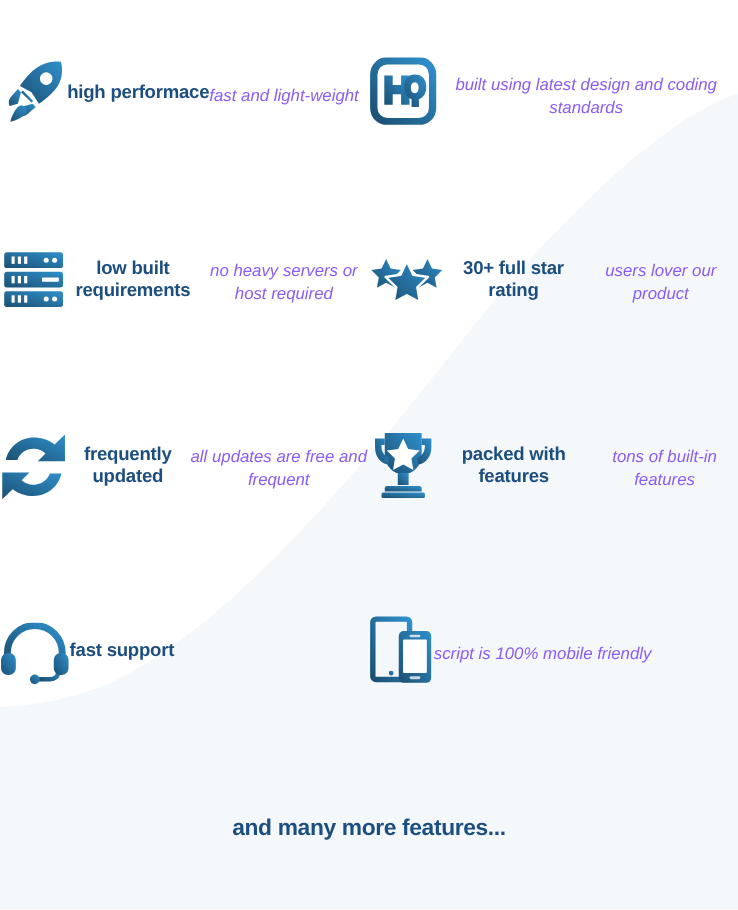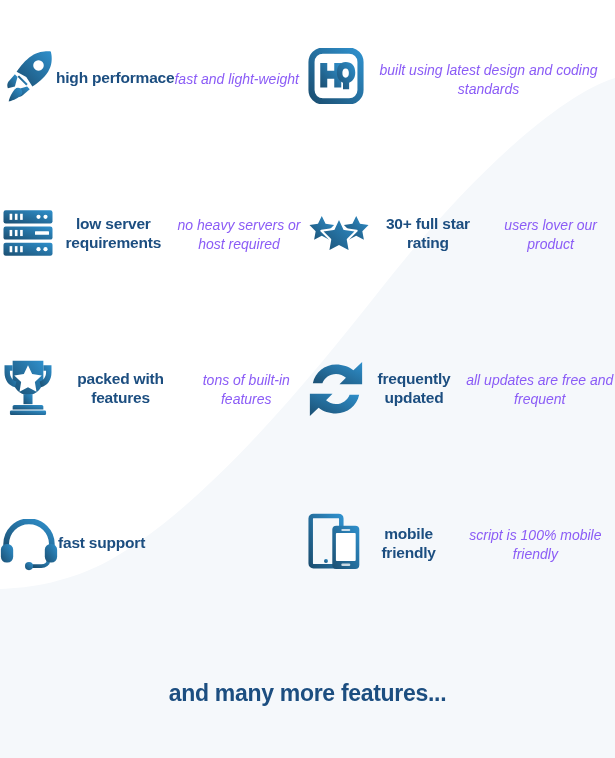--- a/index.html
+++ b/index.html
@@ -79,21 +79,21 @@
   .cell-r2c2 .icon-box { align-items: flex-end; padding-bottom: 4px; }
   .cell-r3c1 .icon-box, .cell-r3c2 .icon-box { align-items: flex-end; }
   .cell-r4c1 .icon-box, .cell-r4c2 .icon-box { align-items: flex-end; }
 
   .closing {
     position: absolute;
     left: 0;
     top: 680px;
     width: 615px;
     text-align: center;
-    font-size: 23px;
+    font-size: 19px;
     font-weight: bold;
     color: #1c4e80;
     letter-spacing: -0.3px;
     z-index: 2;
   }
 
   svg { display: block; }
 </style>
 </head>
 <body>
@@ -174,21 +174,21 @@
                 <rect x="23" y="47" width="3" height="7"></rect>
               <circle cx="44" cy="13.5" r="2.4"></circle>
                 <circle cx="52" cy="13.5" r="2.4"></circle>
               <rect x="40" y="30" width="16" height="4" rx="0.6"></rect>
               <circle cx="44" cy="50.5" r="2.4"></circle>
                 <circle cx="52" cy="50.5" r="2.4"></circle>
             </g>
           </g>
         </svg>
       </div>
-      <div class="feature-title">low server requirements</div>
+      <div class="feature-title">low built requirements</div>
       <div class="feature-desc">no heavy servers or host required</div>
     </div>
 
     <div class="feature-cell cell-r2c2">
       <div class="icon-box">
         <svg width="62" height="46" viewBox="0 0 72 52" aria-hidden="true">
           <defs>
             <linearGradient id="gStar" x1="0" y1="1" x2="1" y2="0">
               <stop offset="0" stop-color="#1b4f72"></stop>
               <stop offset="1" stop-color="#2f90cc"></stop>
@@ -196,20 +196,41 @@
           </defs>
           <g fill="url(#gStar)">
             <path d="M16,5 L20.4,14.2 L30.3,15.6 L23.1,22.7 L24.9,32.7 L16,28 L7.1,32.7 L8.9,22.7 L1.7,15.6 L11.6,14.2 Z"></path>
             <path d="M56,5 L60.4,14.2 L70.3,15.6 L63.1,22.7 L64.9,32.7 L56,28 L47.1,32.7 L48.9,22.7 L41.7,15.6 L51.6,14.2 Z"></path>
             <path d="M36,7 L42.2,20.2 L56.5,22.3 L46.2,32.4 L48.7,46.8 L36,40 L23.3,46.8 L25.8,32.4 L15.5,22.3 L29.8,20.2 Z" stroke="#ffffff" stroke-width="2.4" stroke-linejoin="round"></path>
           </g>
         </svg>
       </div>
       <div class="feature-title">30+ full star rating</div>
       <div class="feature-desc">users lover our product</div>
+    </div>
+
+    <div class="feature-cell cell-r3c2">
+      <div class="icon-box">
+        <svg width="56" height="54" viewBox="0 0 64 62" aria-hidden="true">
+          <defs>
+            <linearGradient id="gRef" x1="0" y1="1" x2="1" y2="0">
+              <stop offset="0" stop-color="#1b4f72"></stop>
+              <stop offset="1" stop-color="#2f90cc"></stop>
+            </linearGradient>
+          </defs>
+          <g fill="url(#gRef)">
+            <path d="M32,3 C19,3 8,12.2 5.4,24.5 L16.4,24.5 C18.7,18.2 24.8,13.8 32,13.8 c4.4,0 8.4,1.7 11.4,4.4
+                     L36,25.6 L62,25.6 L62,0 L52,9.6 C46.8,5.5 39.7,3 32,3 Z"></path>
+            <path d="M32,59 C45,59 56,49.8 58.6,37.5 L47.6,37.5 C45.3,43.8 39.2,48.2 32,48.2 c-4.4,0 -8.4,-1.7 -11.4,-4.4
+                     L28,36.4 L2,36.4 L2,62 L12,52.4 C17.2,56.5 24.3,59 32,59 Z"></path>
+          </g>
+        </svg>
+      </div>
+      <div class="feature-title">frequently updated</div>
+      <div class="feature-desc">all updates are free and frequent</div>
     </div>
 
     <div class="feature-cell cell-r3c1">
       <div class="icon-box">
         <svg width="56" height="58" viewBox="0 0 62 64" aria-hidden="true">
           <defs>
             <linearGradient id="gTro" x1="0" y1="1" x2="1" y2="0">
               <stop offset="0" stop-color="#1b4f72"></stop>
               <stop offset="1" stop-color="#2f90cc"></stop>
             </linearGradient>
@@ -222,41 +243,20 @@
             <path d="M16,52 h30 c1.2,0 2,0.9 2,2 v3 h-34 v-3 c0,-1.1 0.8,-2 2,-2 Z"></path>
             <rect x="11" y="58" width="40" height="5" rx="1.4"></rect>
             <path d="M31,8 L35.6,17.7 L46.2,19.2 L38.6,26.6 L40.4,37.2 L31,32.2 L21.6,37.2 L23.4,26.6 L15.8,19.2 L26.4,17.7 Z" fill="#ffffff"></path>
           </g>
         </svg>
       </div>
       <div class="feature-title">packed with features</div>
       <div class="feature-desc">tons of built-in features</div>
     </div>
 
-    <div class="feature-cell cell-r3c2">
-      <div class="icon-box">
-        <svg width="56" height="54" viewBox="0 0 64 62" aria-hidden="true">
-          <defs>
-            <linearGradient id="gRef" x1="0" y1="1" x2="1" y2="0">
-              <stop offset="0" stop-color="#1b4f72"></stop>
-              <stop offset="1" stop-color="#2f90cc"></stop>
-            </linearGradient>
-          </defs>
-          <g fill="url(#gRef)">
-            <path d="M32,3 C19,3 8,12.2 5.4,24.5 L16.4,24.5 C18.7,18.2 24.8,13.8 32,13.8 c4.4,0 8.4,1.7 11.4,4.4
-                     L36,25.6 L62,25.6 L62,0 L52,9.6 C46.8,5.5 39.7,3 32,3 Z"></path>
-            <path d="M32,59 C45,59 56,49.8 58.6,37.5 L47.6,37.5 C45.3,43.8 39.2,48.2 32,48.2 c-4.4,0 -8.4,-1.7 -11.4,-4.4
-                     L28,36.4 L2,36.4 L2,62 L12,52.4 C17.2,56.5 24.3,59 32,59 Z"></path>
-          </g>
-        </svg>
-      </div>
-      <div class="feature-title">frequently updated</div>
-      <div class="feature-desc">all updates are free and frequent</div>
-    </div>
-
     <div class="feature-cell cell-r4c1">
       <div class="icon-box">
         <svg width="58" height="52" viewBox="0 0 66 58" aria-hidden="true">
           <defs>
             <linearGradient id="gHead" x1="0" y1="1" x2="1" y2="0">
               <stop offset="0" stop-color="#1b4f72"></stop>
               <stop offset="1" stop-color="#2f90cc"></stop>
             </linearGradient>
           </defs>
           <g fill="none" stroke="url(#gHead)">
@@ -285,21 +285,20 @@
 
           <rect x="3" y="3" width="34" height="56" rx="3" fill="none" stroke="url(#gMob)" stroke-width="5"></rect>
           <circle cx="20" cy="53" r="2.2" fill="url(#gMob)"></circle>
 
           <rect x="27" y="14" width="30" height="48" rx="4.5" fill="url(#gMob)"></rect>
           <rect x="31" y="22" width="22" height="31" rx="1" fill="#ffffff"></rect>
           <rect x="37" y="17.5" width="10" height="2.4" rx="1.2" fill="#ffffff" opacity="0.75"></rect>
           <rect x="37" y="56" width="10" height="2.6" rx="1.3" fill="#ffffff" opacity="0.75"></rect>
         </svg>
       </div>
-      <div class="feature-title">mobile friendly</div>
       <div class="feature-desc">script is 100% mobile friendly</div>
     </div>
 
   </div>
 
   <div class="closing">and many more features...</div>
 
 </div>
 
 </body></html>

